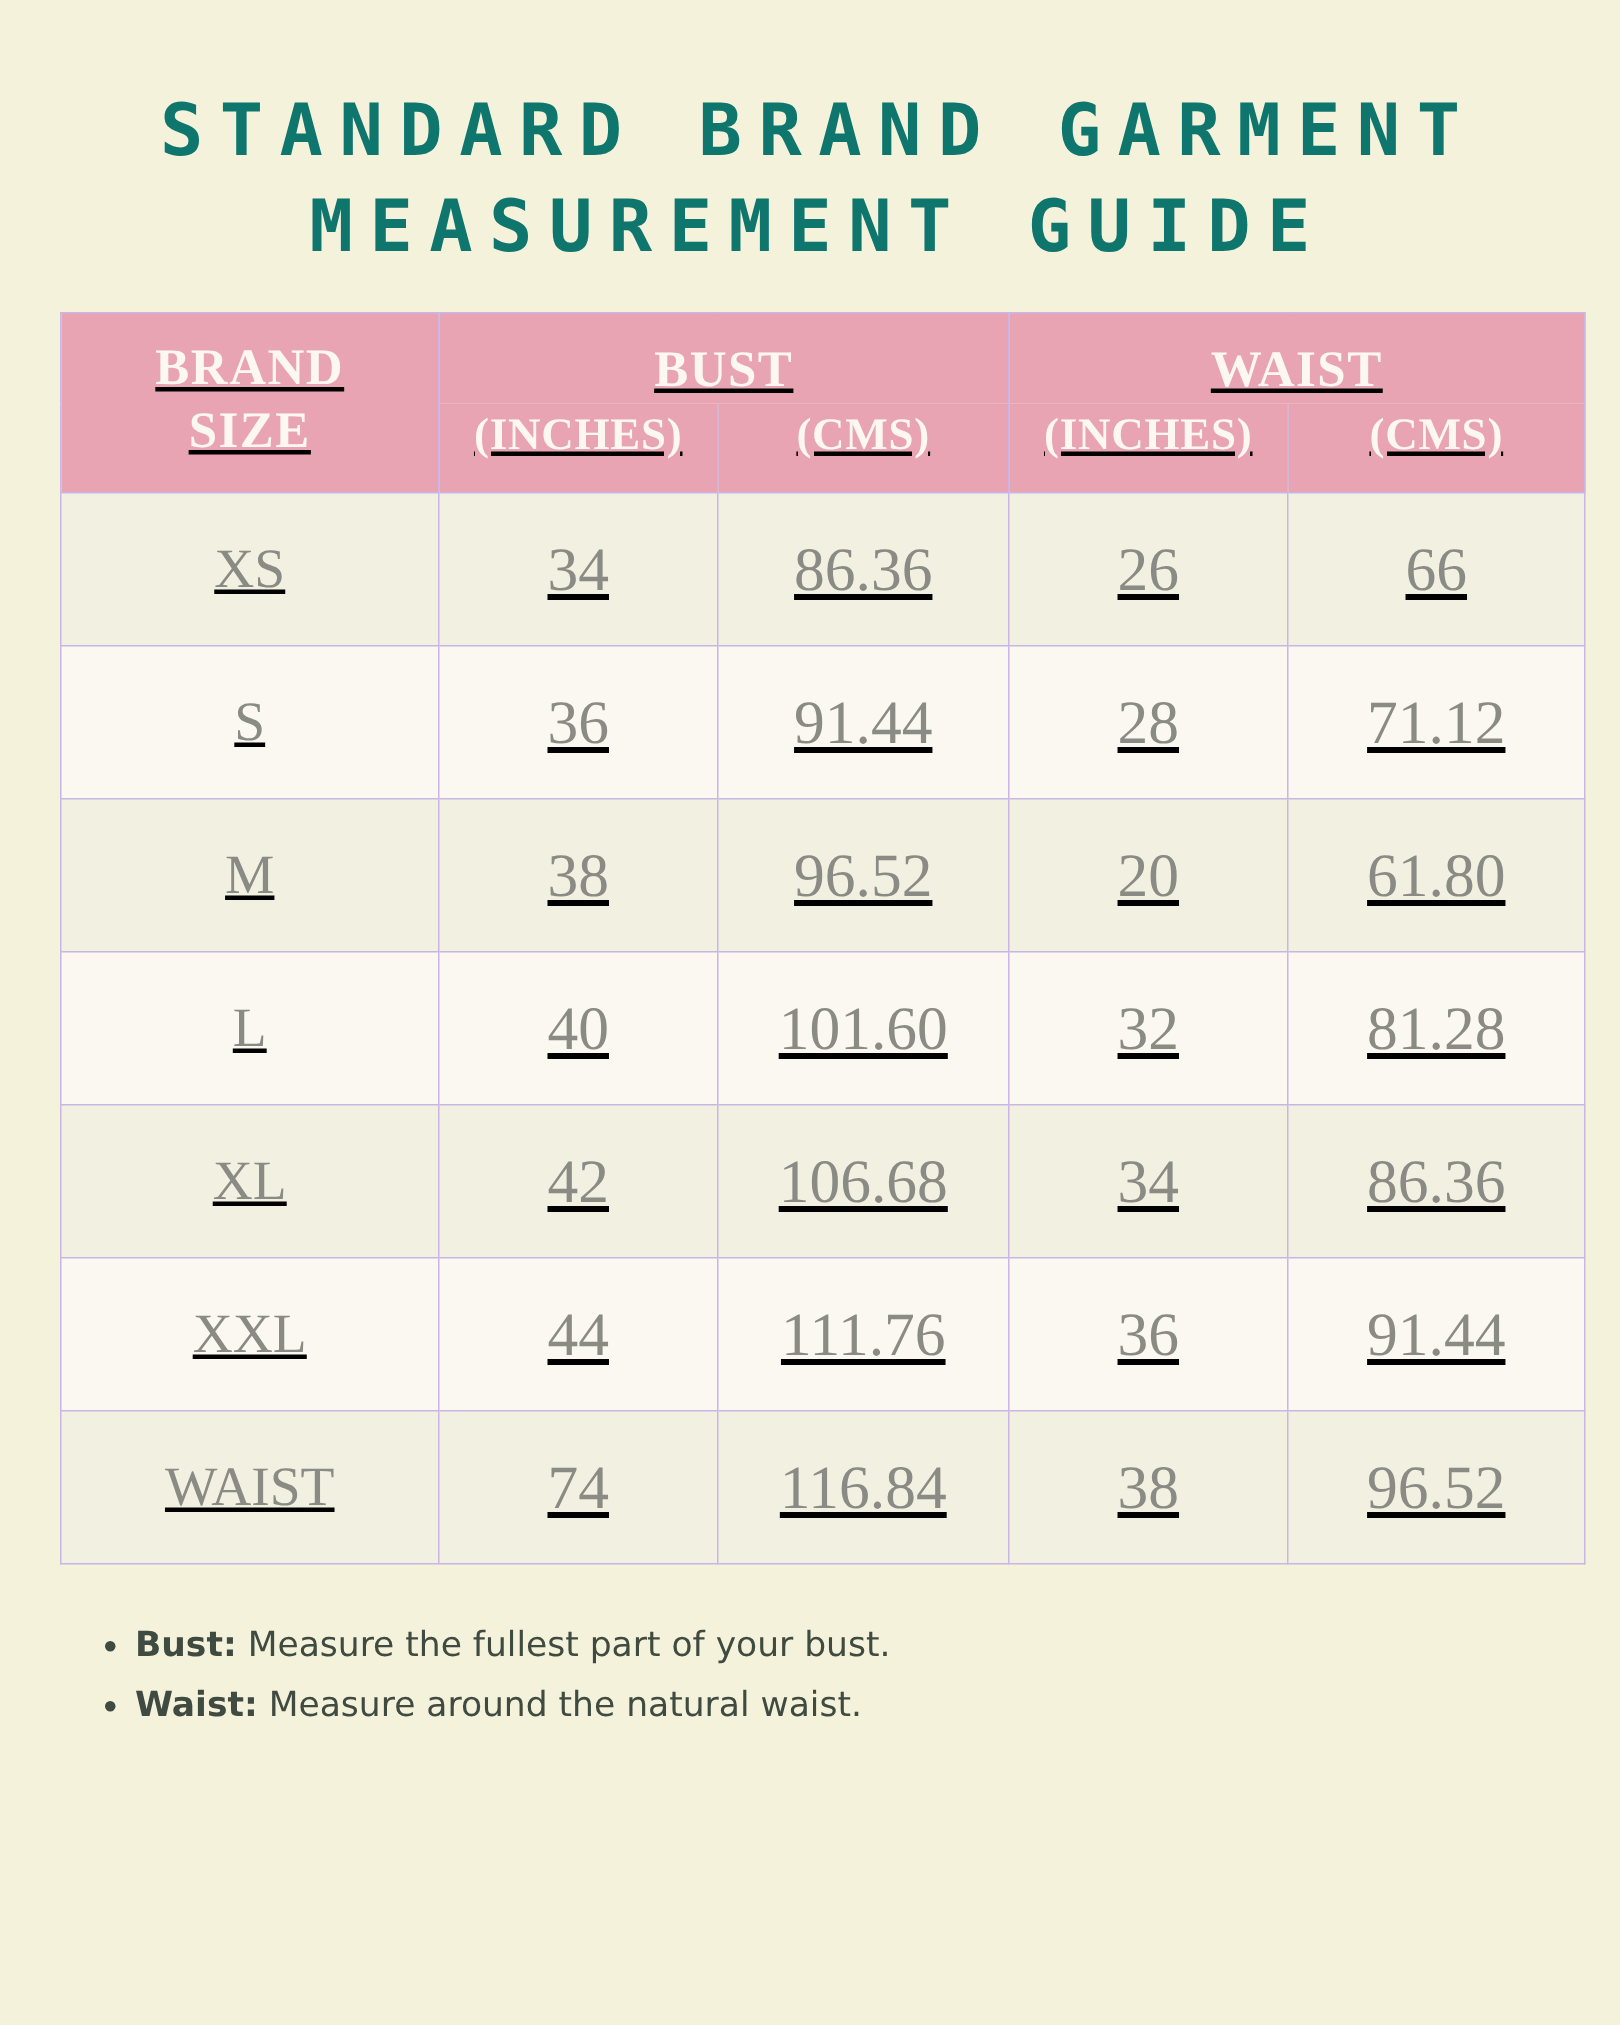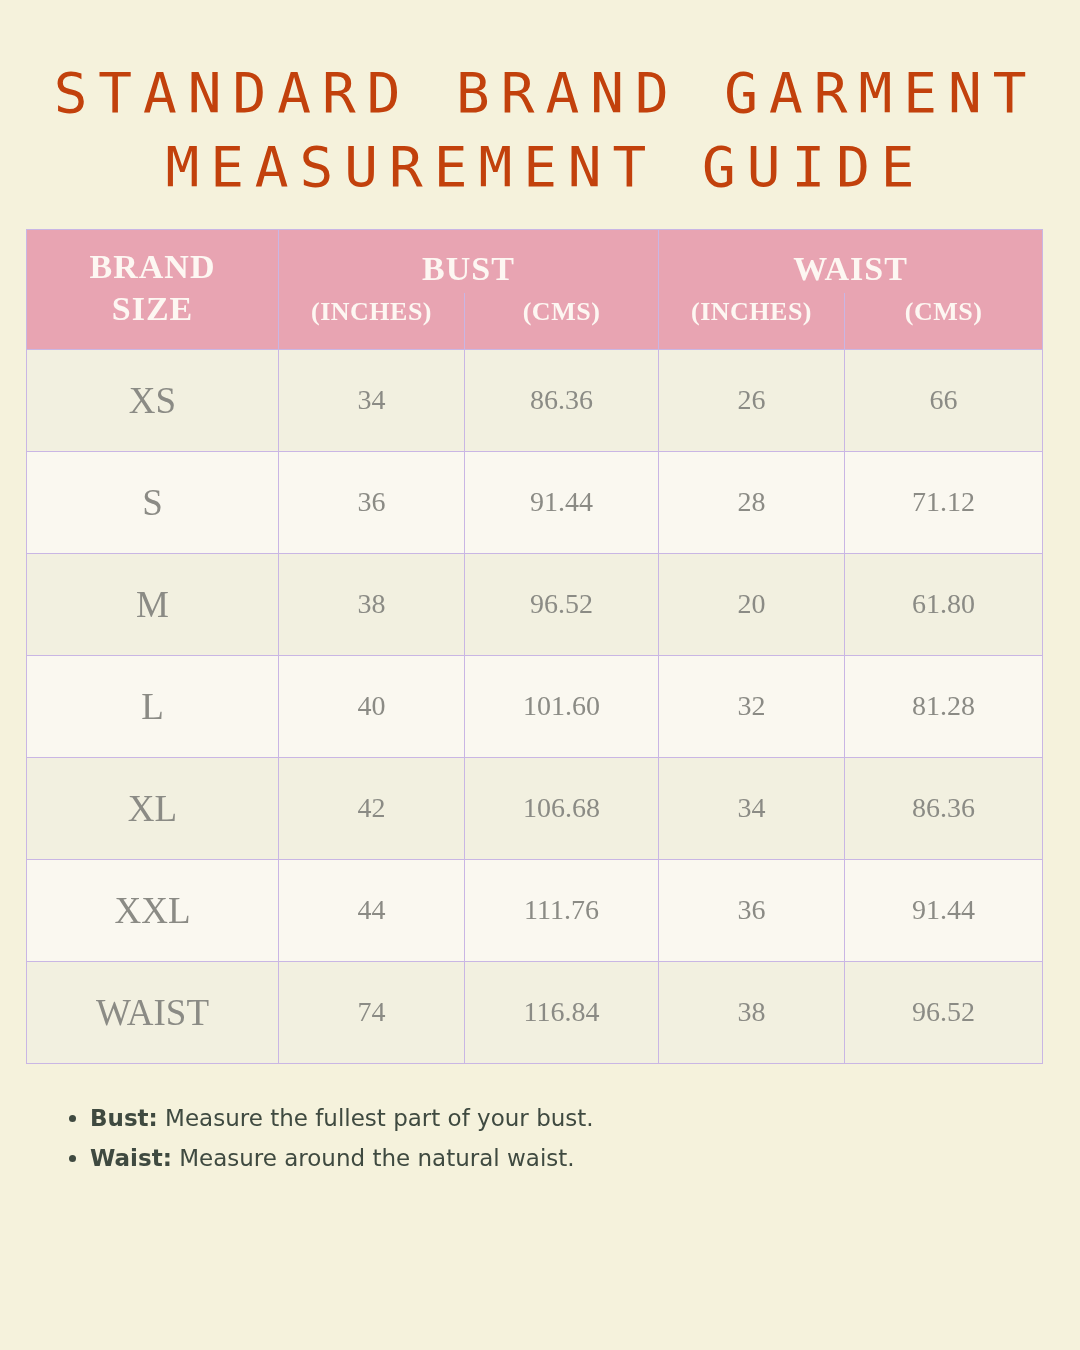--- a/index.html
+++ b/index.html
@@ -17,45 +17,46 @@
     overflow: hidden;
   }
 
   
   .title-block {
     padding-top: 56px;
     text-align: center;
   }
   .title-line {
     font-family: "DejaVu Sans Mono", monospace;
-    font-weight: normal;
-    font-size: 56px;
+    font-weight: bold;
+    font-size: 48px;
     letter-spacing: 11px;
-    color: #c2410c;
+    color: #0f766e;
     line-height: 1.33;
     text-indent: 11px;
   }
 
   
   .watermark {
     position: absolute;
     left: 455px;
     top: 600px;
     width: 220px;
     height: 420px;
     pointer-events: none;
     z-index: 1;
     opacity: 0.55;
   }
 
   
   .table-wrap {
     position: relative;
     z-index: 2;
-    margin: 24px 32px 0 26px;
+    margin: 24px 32px 0 40px;
+    text-decoration: underline;
   }
   table.size-table {
     width: 1016px;
     border-collapse: collapse;
     table-layout: fixed;
   }
   table.size-table th,
   table.size-table td {
     border: 1.5px solid #c9b6e4;
     text-align: center;
@@ -71,28 +72,28 @@
   .head-cell {
     padding: 16px 4px 18px 4px;
   }
   .head-main {
     font-size: 34px;
     letter-spacing: 1px;
     line-height: 1.25;
     white-space: nowrap;
   }
   .head-sub {
-    font-size: 26px;
+    font-size: 30px;
     letter-spacing: 0.5px;
     line-height: 1.3;
     white-space: nowrap;
   }
   tbody td {
     height: 102px;
-    font-size: 28px;
+    font-size: 41px;
     color: #8b8b85;
     background: #faf8ee;
   }
   tbody tr:nth-child(odd) td { background: #f2f0e0; }
   tbody tr:nth-child(even) td { background: #faf8f0; }
   td.size-col { font-size: 37px; }
 
   
   .notes {
     margin: 34px 0 0 46px;

